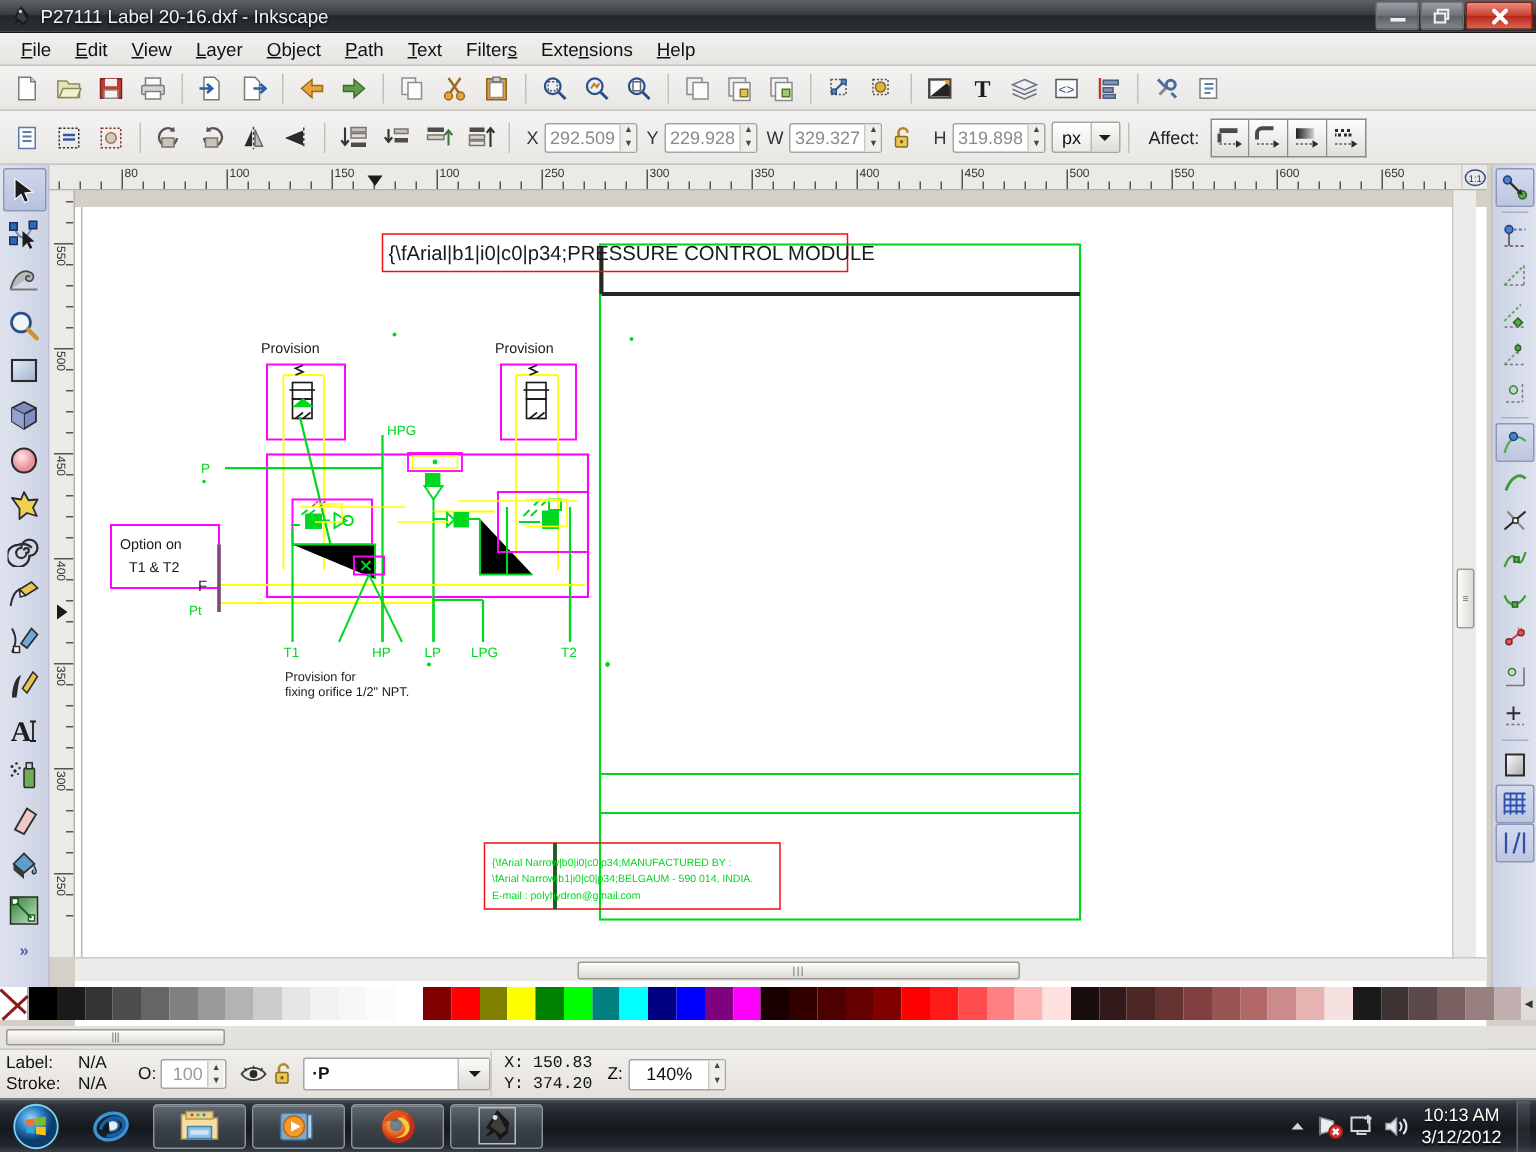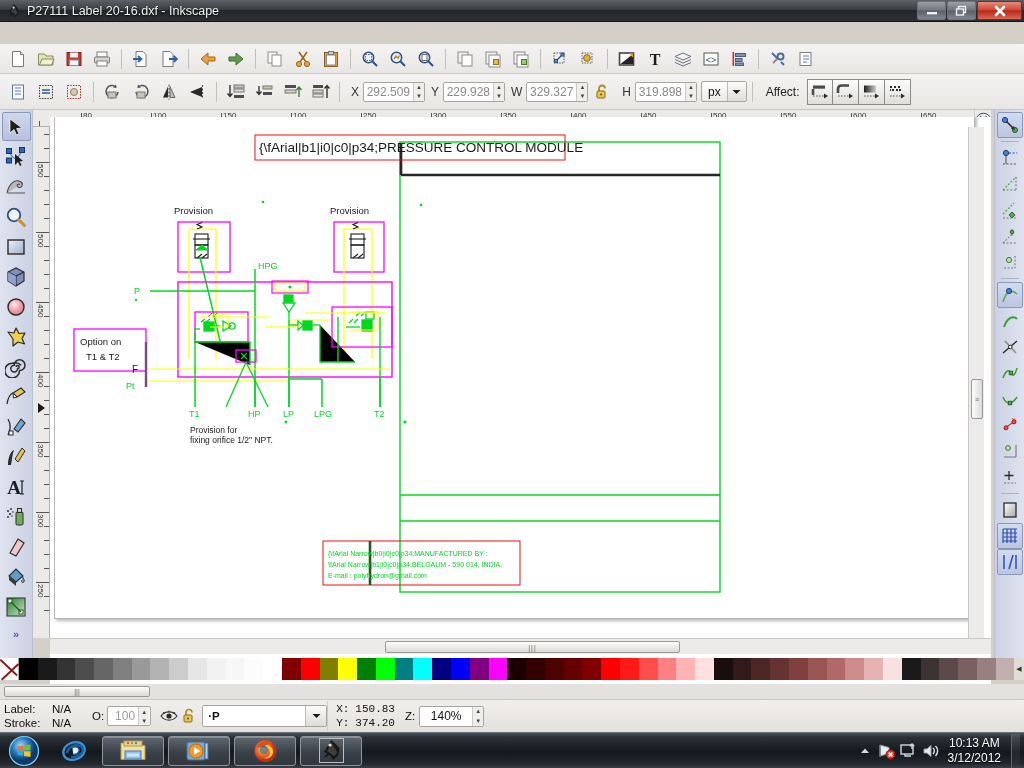--- a/index.html
+++ b/index.html
@@ -150,21 +150,21 @@
     writing-mode:vertical-rl; text-orientation:sideways;
   }
   #zoomcorner {
     position:absolute; right:33px; top:110px; width:17px; height:17px;
     background:#eceae7; display:flex; align-items:center; justify-content:center;
     border-bottom:1px solid #b5b2ad; border-left:1px solid #cfccc7;
   }
 
   
   #canvasWrap {
-    position:absolute; left:50px; top:117px; width:941px; height:611px;
+    position:absolute; left:50px; top:138px; width:941px; height:611px;
     background:#ffffff; overflow:hidden;
   }
   #canvasGrey {
     position:absolute; left:0; top:0; width:941px; height:511px; background:#ffffff;
   }
   #pageShadow {
     position:absolute; left:4px; top:-3px; width:921px; height:505px;
     background:#fff; box-shadow:2px 2px 3px rgba(0,0,0,.28);
     border:1px solid #b8b8b8;
   }
@@ -332,20 +332,32 @@
         </svg>
       </div>
       <div class="winbtn close">
         <svg width="14" height="12" viewBox="0 0 14 12">
           <path d="M3 2 L11 10 M11 2 L3 10" stroke="#fff" stroke-width="2.6" stroke-linecap="round"></path>
         </svg>
       </div>
     </div>
   </div>
 
+  <div class="menubar">
+    <div class="menuitem"><u>F</u>ile</div>
+    <div class="menuitem"><u>E</u>dit</div>
+    <div class="menuitem"><u>V</u>iew</div>
+    <div class="menuitem"><u>L</u>ayer</div>
+    <div class="menuitem"><u>O</u>bject</div>
+    <div class="menuitem"><u>P</u>ath</div>
+    <div class="menuitem"><u>T</u>ext</div>
+    <div class="menuitem">Filter<u>s</u></div>
+    <div class="menuitem">Exte<u>n</u>sions</div>
+    <div class="menuitem"><u>H</u>elp</div>
+  </div>
 
   <div class="toolbar" id="cmdbar">
     <div class="tbtn">
       <svg width="18" height="18" viewBox="0 0 18 18">
           <path d="M3.5 1.5h8l3 3v12h-11z" fill="#fdfdfd" stroke="#7b7b7b"></path>
           <path d="M11.5 1.5v3h3" fill="#e3e3e3" stroke="#7b7b7b"></path>
         </svg>
     </div>
     <div class="tbtn">
       <svg width="18" height="18" viewBox="0 0 18 18">

